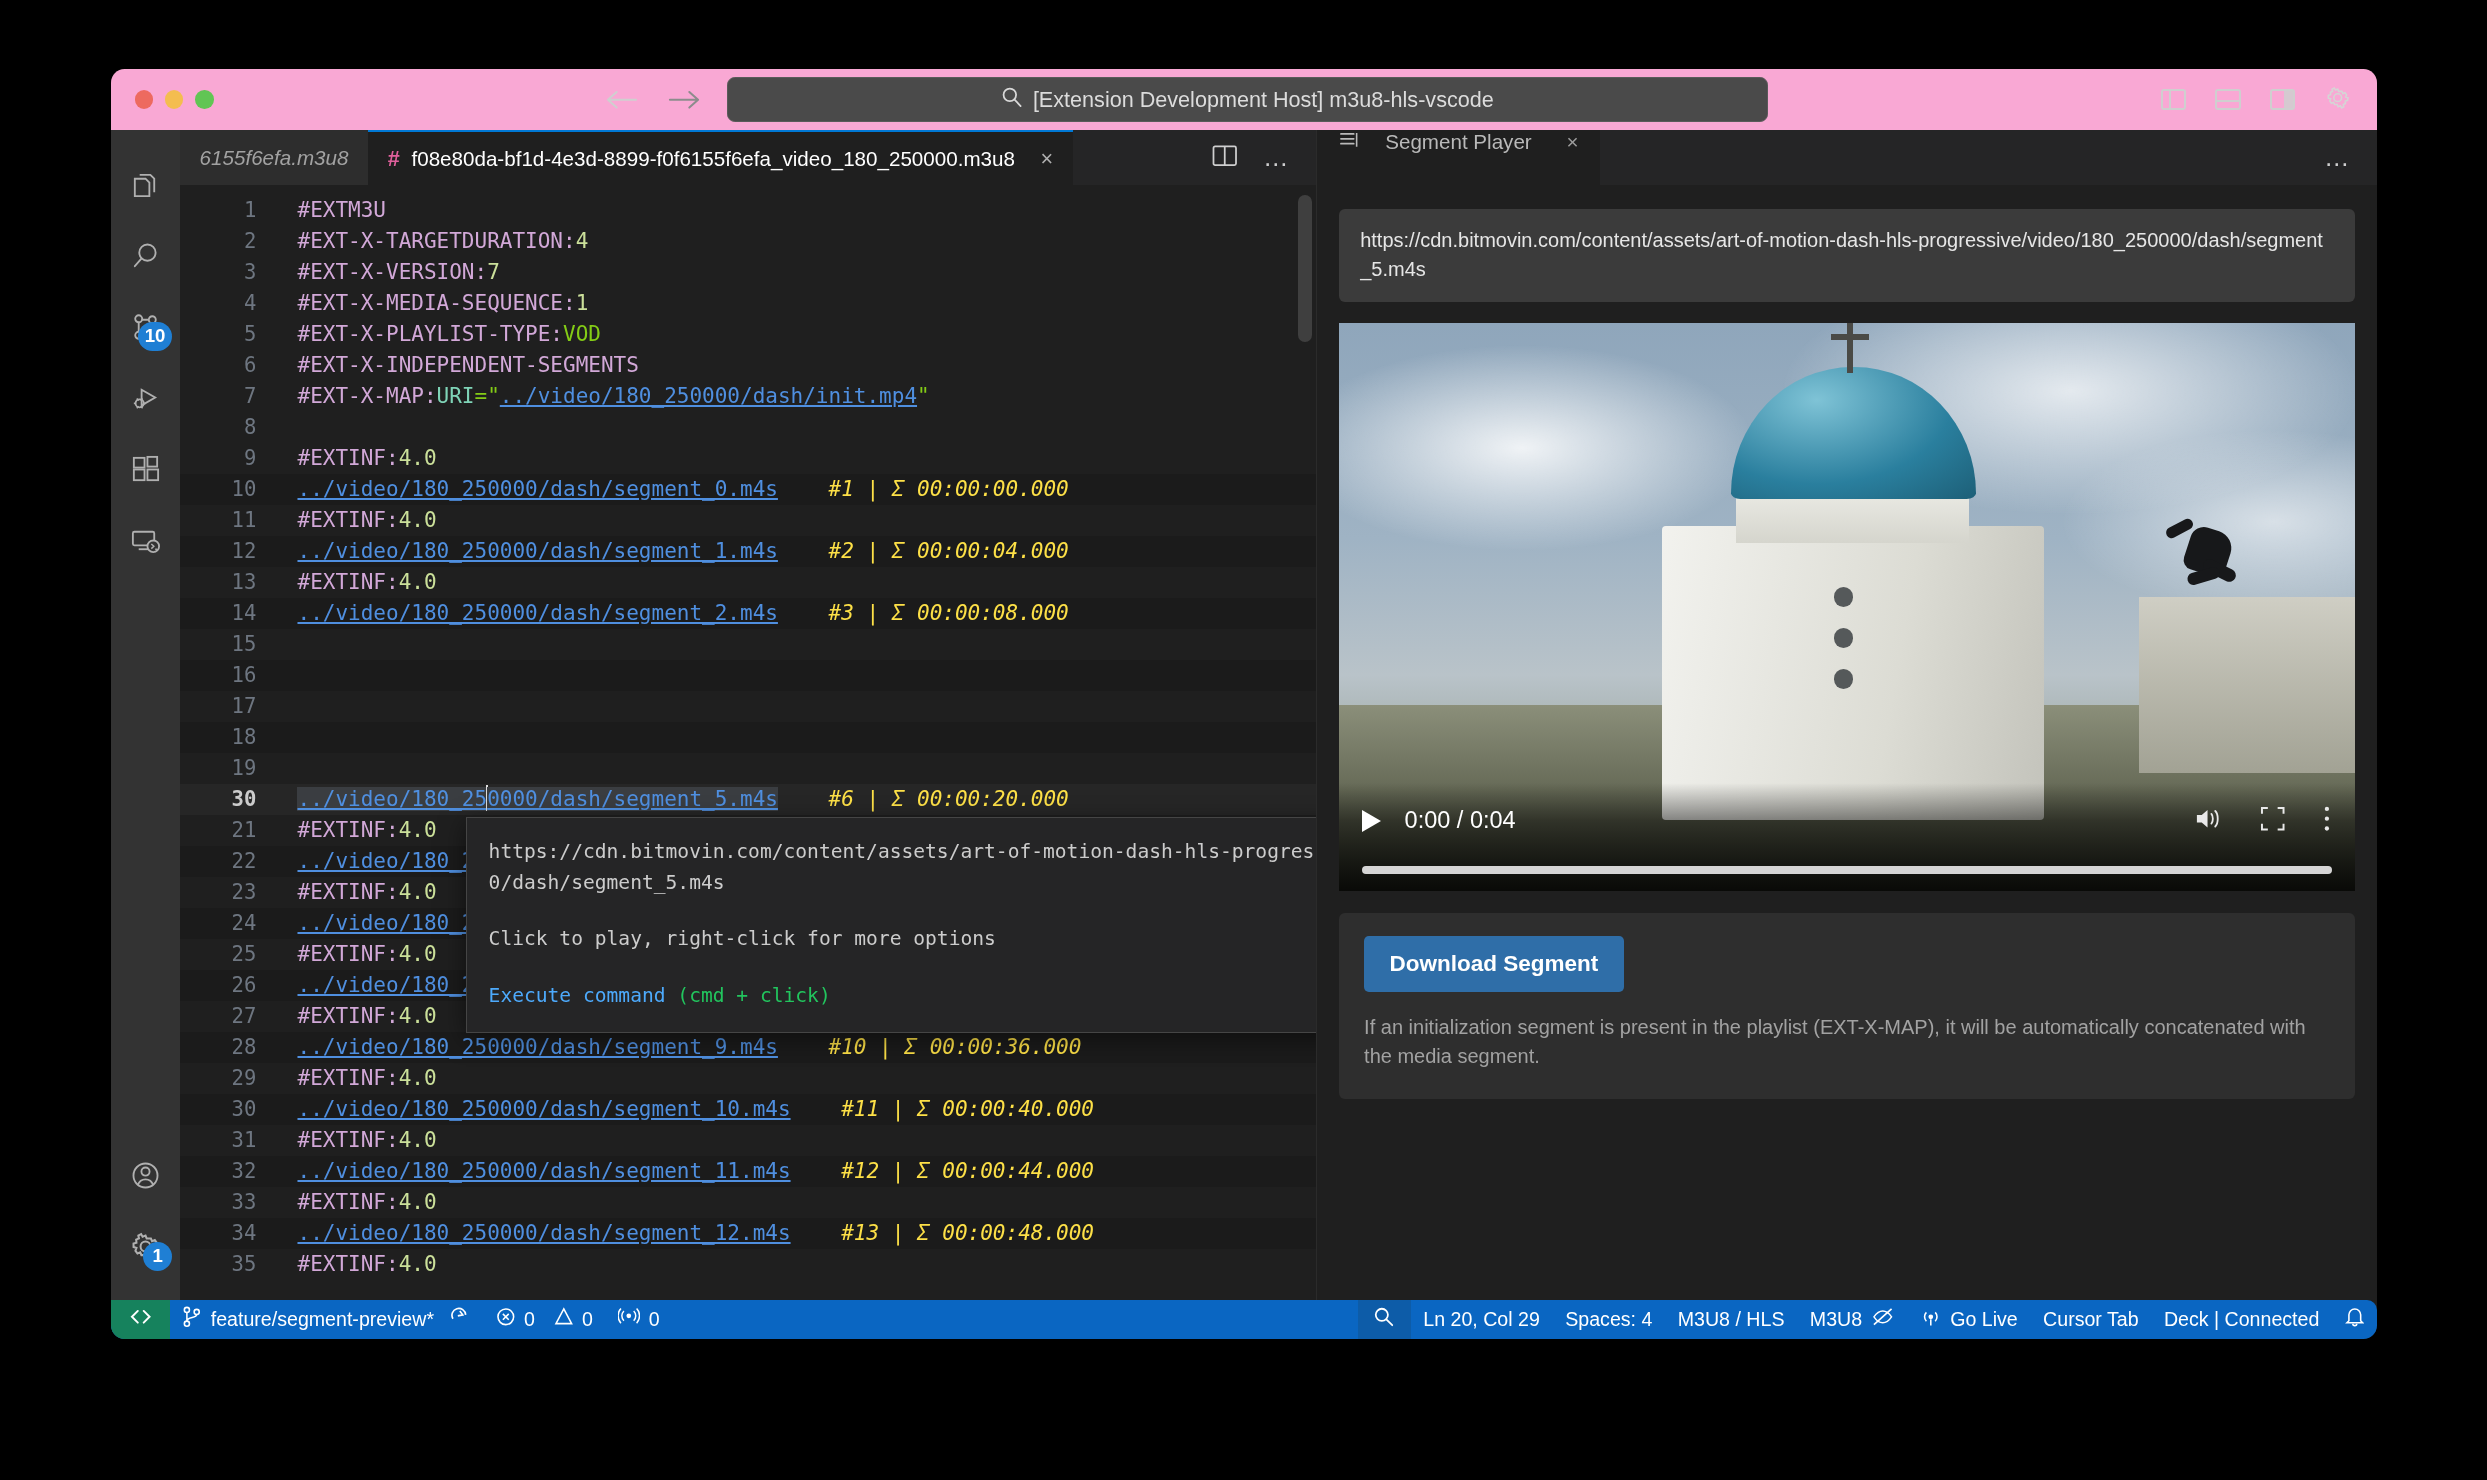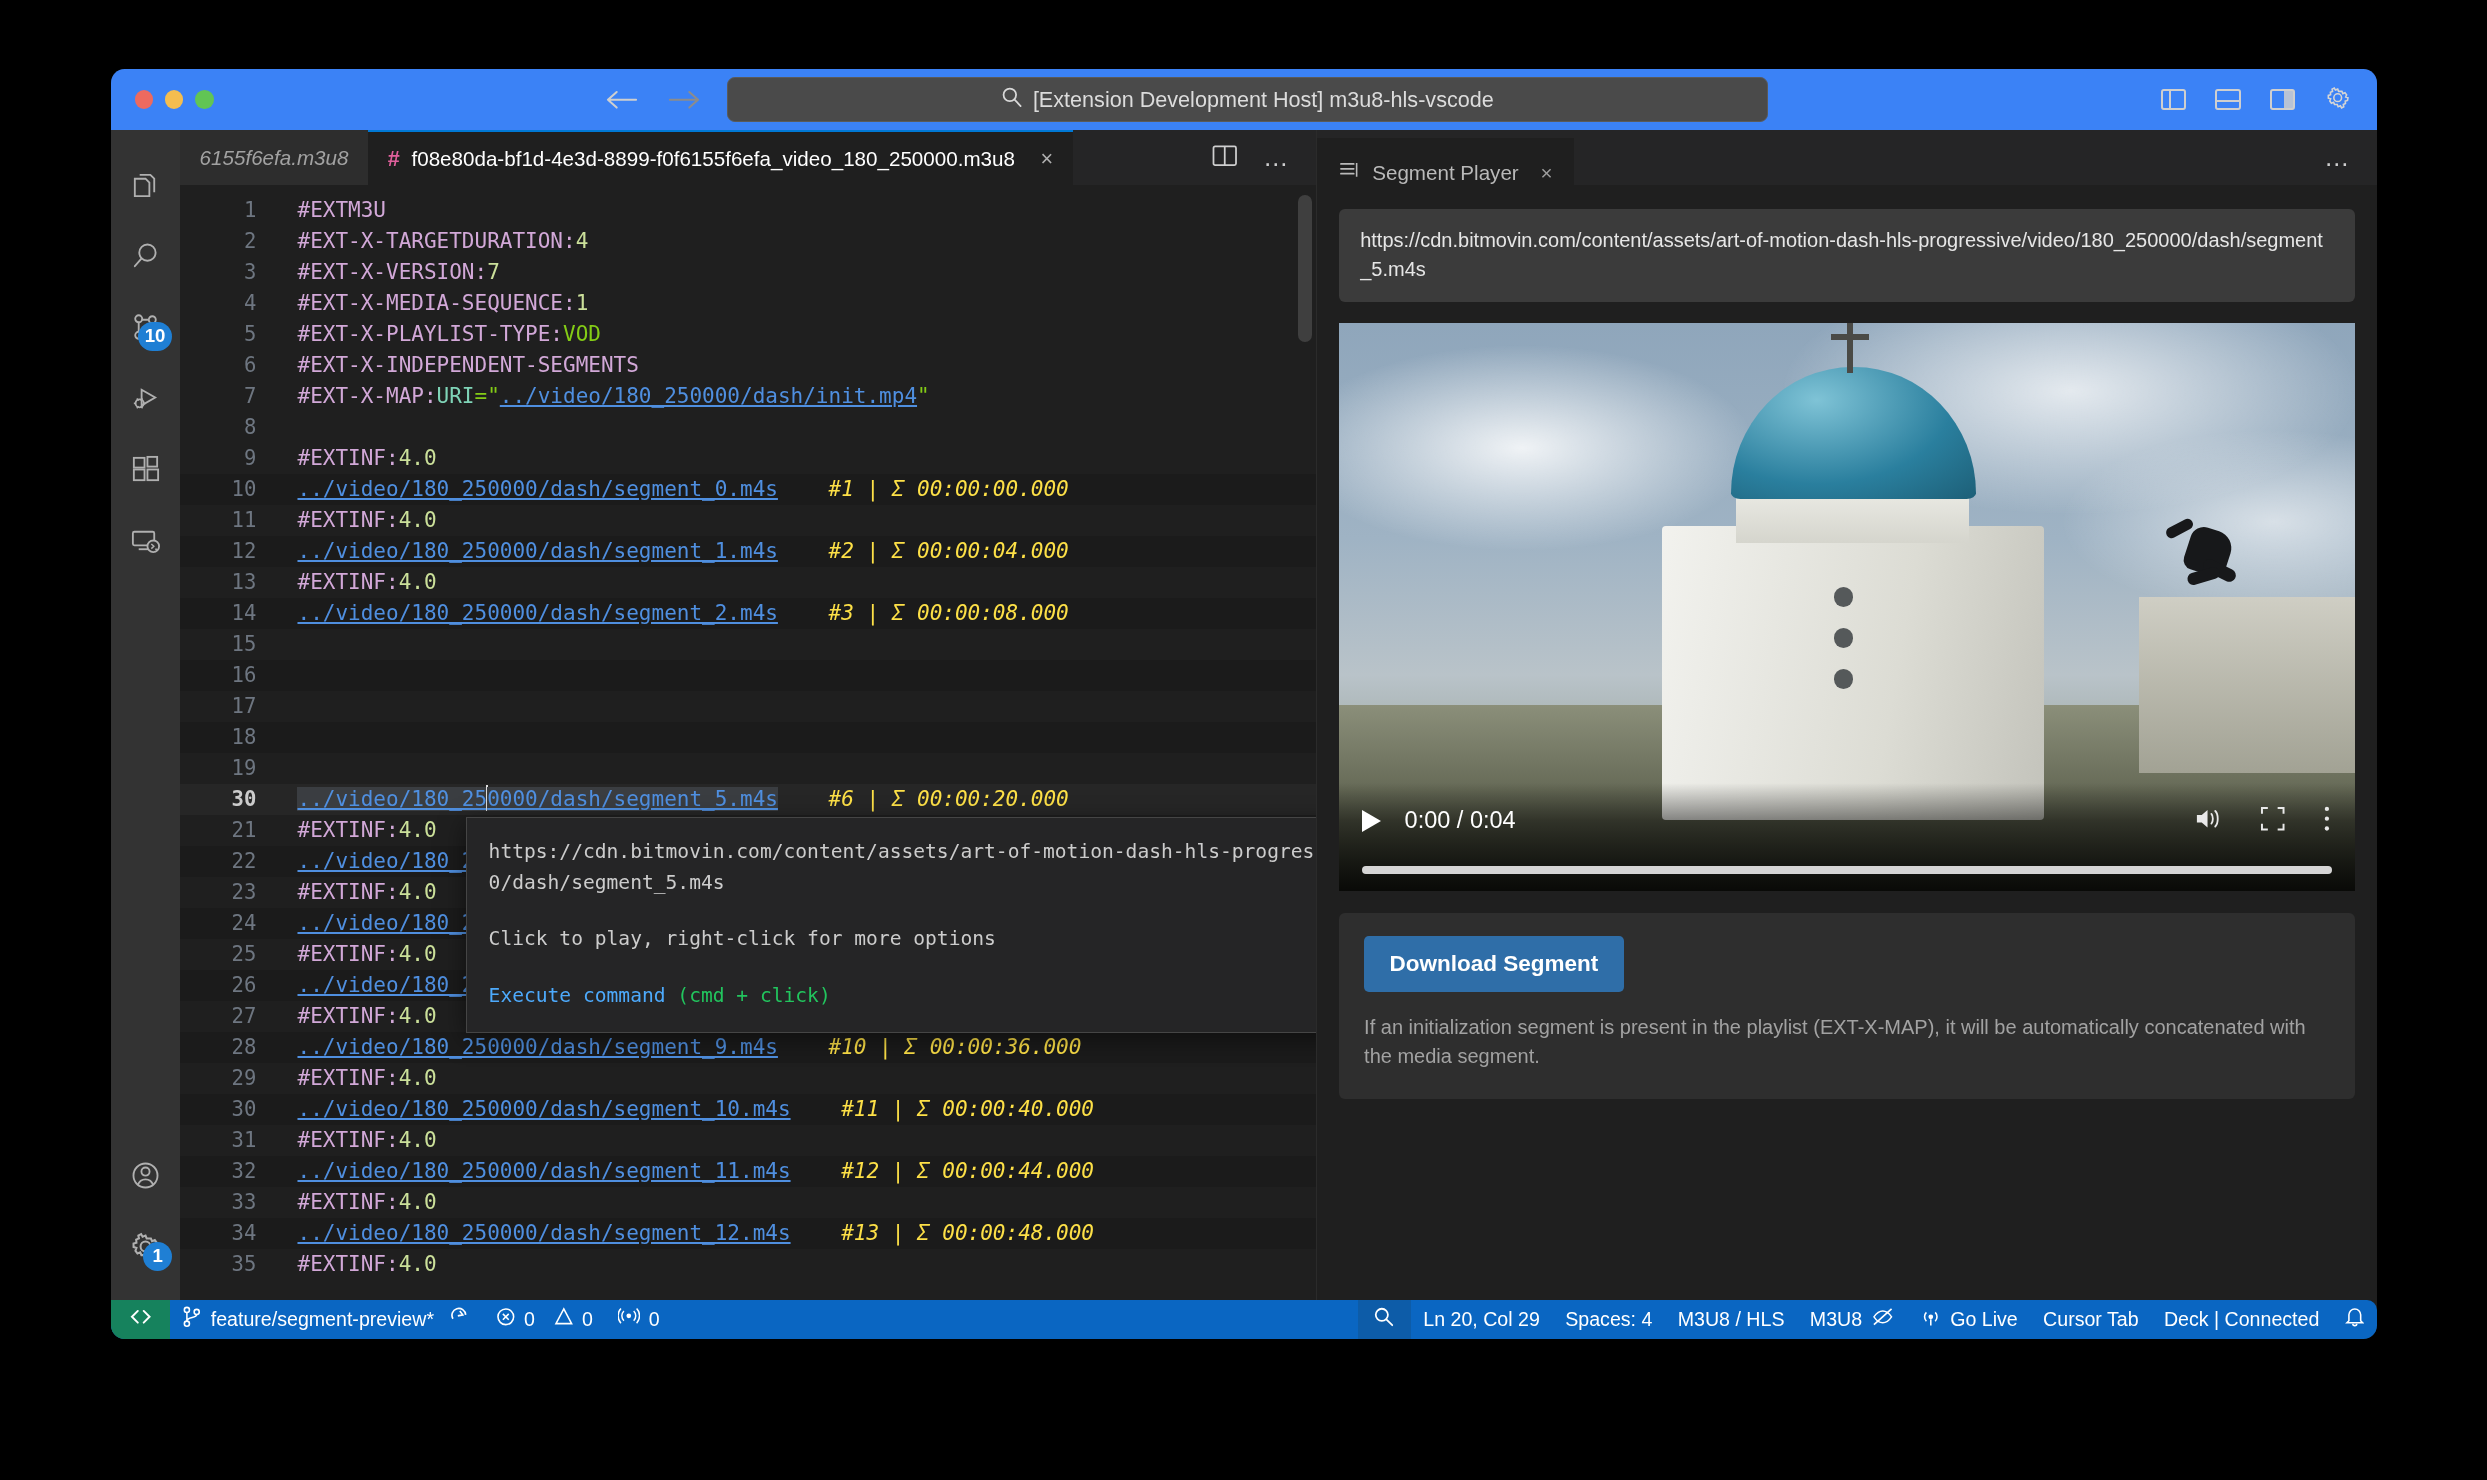--- a/index.html
+++ b/index.html
@@ -17,21 +17,21 @@
     width: 2266px; height: 1270px;
     background: #1f1f1f;
     border-radius: 13.7px;
     overflow: hidden;
     box-shadow: 0 23.5px 69px rgba(0,0,0,.75);
     display: flex; flex-direction: column;
   }
 
   
   .titlebar {
-    height: 61px; background: #3b82f6;
+    height: 61px; background: #f9a8d4;
     display: flex; align-items: center;
     flex: none; position: relative;
   }
   .traffic { display: flex; gap: 11.8px; margin-left: 23.5px; }
   .dot { width: 18.6px; height: 18.6px; border-radius: 50%; }
   .dot.red { background: #ed6a5f; }
   .dot.yellow { background: #f4bd4f; }
   .dot.green { background: #61c554; }
 
   .navbtns { display: flex; gap: 27.4px; margin-left: auto; align-items: center; }
@@ -132,22 +132,22 @@
   }
   .hover .hurl { word-break: break-all; }
   .hover .hrow { margin-top: 25.5px; }
   .hover a { color: #4daafc; text-decoration: none; }
   .hover .hcmd { color: #22c55e; }
 
   
   .auxbar { width: 1061px; flex: none; background: #1f1f1f; display: flex; flex-direction: column; border-left: 1px solid #2b2b2b; }
   .auxtabs { height: 55px; display: flex; align-items: stretch; background: #252526; }
   .auxtab {
-    display: flex; align-items: flex-end; gap: 14px; padding: 0 21.6px;
-    background: #1f1f1f; color: #b9b9b9; font-size: 20.6px; margin-top: 8px;
+    display: flex; align-items: flex-start; gap: 27px; padding: 0 21.6px;
+    background: #1f1f1f; color: #b9b9b9; font-size: 20.6px;
   }
   .auxtab .x { font-size: 20.6px; color: #9d9d9d; margin-left: 7.8px; }
   .auxactions { margin-left: auto; display:flex; align-items:center; padding-right: 25.5px; color: #cfcfcf; font-size: 25.5px; letter-spacing: 2px;}
   .auxbody { flex: 1; padding: 23.5px 21.6px; overflow: hidden; }
   .urlbox {
     background: #3b3b3b; border-radius: 5.9px; padding: 17.6px 21.6px;
     color: #e6e6e6; font-size: 20px; line-height: 29px; word-break: break-all;
   }
   .video {
     margin-top: 21.6px; height: 568px; position: relative; overflow: hidden;

